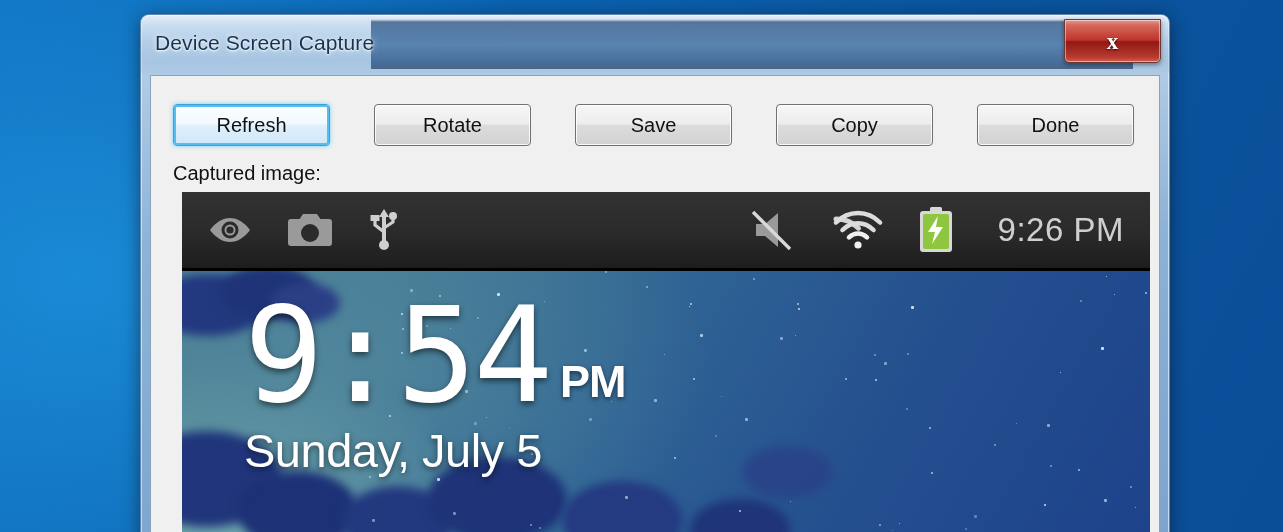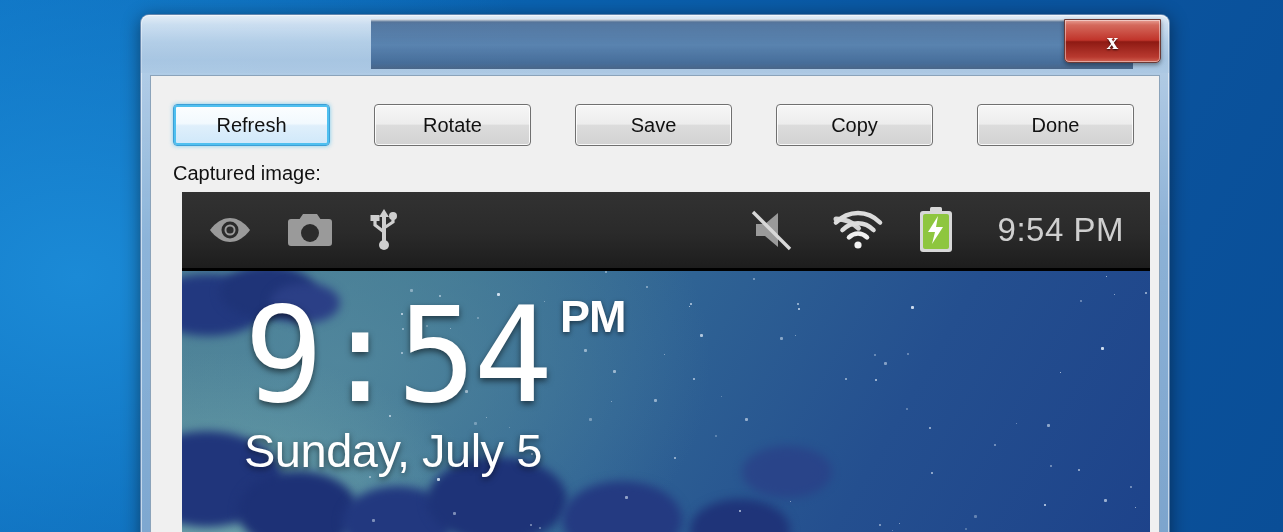--- a/index.html
+++ b/index.html
@@ -156,21 +156,21 @@
   .blob.b7{left:245px;top:186px;width:140px;height:86px;background:#1e3378;}
   .blob.b8{left:380px;top:210px;width:120px;height:78px;background:#243a81;}
   .blob.b9{left:508px;top:228px;width:100px;height:62px;background:#1f3479;}
   .blob.b10{left:560px;top:175px;width:90px;height:52px;background:#2a3f87;opacity:.75;}
   .star{position:absolute;background:#dce8f6;border-radius:1px;opacity:.9;}
   
   #clock-widget{
     position:absolute;left:62px;top:26px;
   }
   #big-clock{
-    display:flex;align-items:flex-start;
+    display:flex;align-items:flex-end;
     font-family:"DejaVu Sans Mono",monospace;
     line-height:.88;
   }
   #big-time{
     font-size:132px;color:#ffffff;font-weight:300;
     letter-spacing:-3px;
     text-shadow:0 3px 6px rgba(0,0,0,.55);
   }
   #big-ampm{
     font-size:45px;color:#ffffff;font-weight:bold;
@@ -189,20 +189,21 @@
 
 <div id="desktop"></div>
 
 <div id="window">
 
   <div id="titlebar">
     <div class="glass"></div>
     <div class="plate"></div>
   </div>
 
+  <div id="title-text">Device Screen Capture</div>
 
   <div id="close-btn">
     <span class="x">x</span>
   </div>
 
   <div id="client">
 
     <div id="toolbar">
       <div class="btn default">
         <span>Refresh</span>
@@ -267,21 +268,21 @@
             <path d="M17 27.4c2.4-2.4 5.6-3.9 9-3.9s6.6 1.5 9 3.9" stroke="#f0f0f0" stroke-width="4.6" fill="none" stroke-linecap="round"></path>
             <circle cx="26" cy="35" r="3.6" fill="#f2f2f2"></circle>
           </svg>
 
           <svg class="sicon" width="36" height="46" viewBox="0 0 36 46">
             <rect x="12" y="0" width="12" height="5" rx="1.5" fill="#d8d8d8"></rect>
             <rect x="2" y="4" width="32" height="41" rx="3" fill="#d8d8d8"></rect>
             <rect x="5" y="7" width="26" height="35" rx="2" fill="#8ec63f"></rect>
             <path d="M20 9l-10 16h7l-3 12 11-17h-7z" fill="#ffffff"></path>
           </svg>
-          <div id="status-clock">9:54 PM</div>
+          <div id="status-clock">9:26 PM</div>
         </div>
       </div>
 
       <div id="wallpaper">
         <div class="blob b1"></div>
         <div class="blob b2"></div>
         <div class="blob b3"></div>
         <div class="blob b4"></div>
         <div class="blob b5"></div>
         <div class="blob b6"></div>

